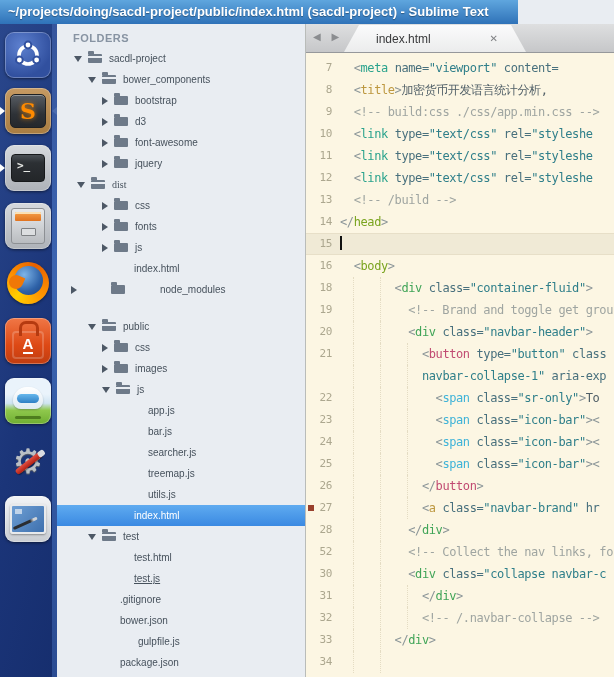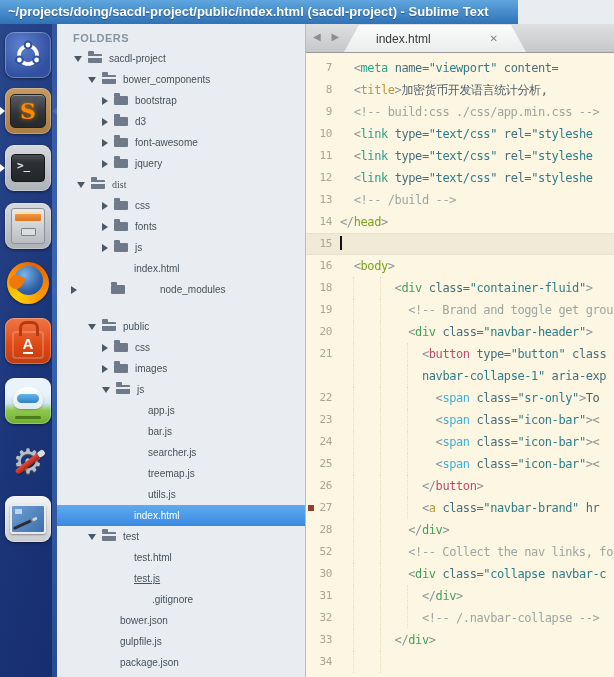--- a/index.html
+++ b/index.html
@@ -297,27 +297,27 @@
           <span class="tri down"></span>
           <span class="fold open"></span>
           <span>test</span>
         </div>
         <div class="trow" style="padding-left: 77px;">
           <span>test.html</span>
         </div>
         <div class="trow" style="padding-left: 77px; text-decoration: underline;">
           <span>test.js</span>
         </div>
-        <div class="trow" style="padding-left: 63px; margin-left: 32px;">
+        <div class="trow" style="padding-left: 63px;">
           <span>.gitignore</span>
         </div>
         <div class="trow" style="padding-left: 63px;">
           <span>bower.json</span>
         </div>
-        <div class="trow" style="padding-left: 63px;">
+        <div class="trow" style="padding-left: 81px;">
           <span>gulpfile.js</span>
         </div>
         <div class="trow" style="padding-left: 63px;">
           <span>package.json</span>
         </div>
         <div class="trow" style="padding-left: 63px; justify-content: flex-end;">
           <span>readme.md</span>
         </div>
       </div>
   </div>

